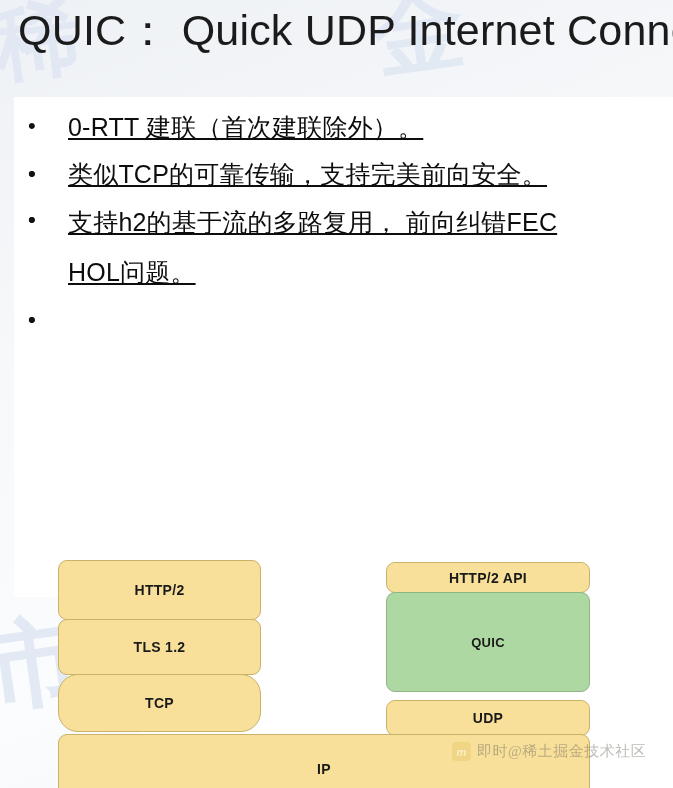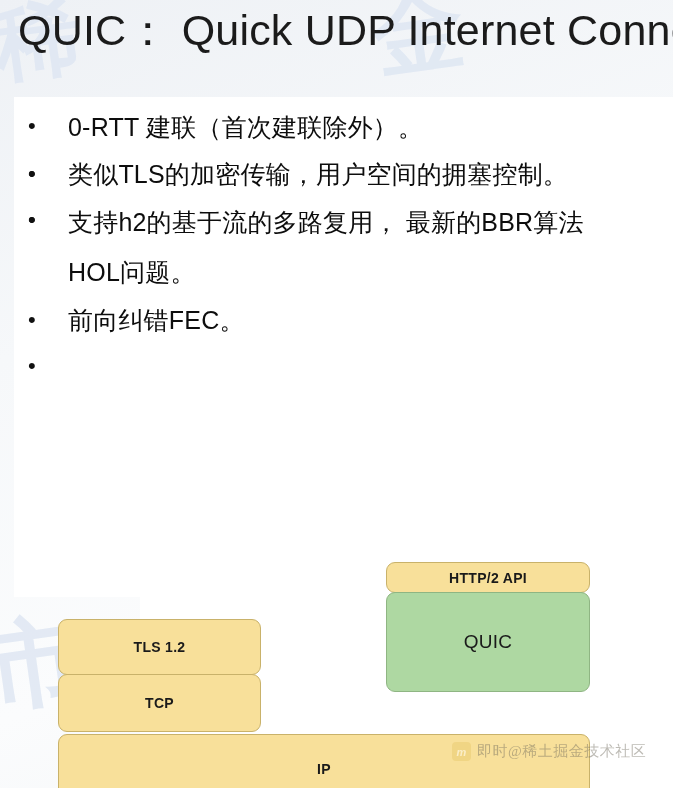--- a/index.html
+++ b/index.html
@@ -45,36 +45,36 @@
   .bullet{
     position:relative;display:flex;align-items:flex-start;
     padding-left:16px;
   }
   .bullet .dot{
     position:absolute;left:14px;top:0;
     font-size:22px;line-height:46px;color:#111;
   }
   .bullet .txt{
     margin-left:38px;font-size:25px;line-height:46px;color:#0d0d0d;
-    letter-spacing:.2px;white-space:pre-wrap;
+    letter-spacing:.2px;white-space:pre-wrap;text-decoration:underline;
   }
   .b1 .txt{line-height:48px;}
   .bullet.tall .txt{line-height:50px;}
 
   
   #stack{position:absolute;left:0;top:0;width:673px;height:788px;pointer-events:none;}
   .box{
     position:absolute;box-sizing:border-box;
     border:1.5px solid #c9b26a;border-radius:9px;
     background:#f8e09a;
     display:flex;align-items:center;justify-content:center;
     font-size:14px;font-weight:700;color:#1a1a1a;
     letter-spacing:.3px;pointer-events:auto;
   }
-  .box.green{background:#aed8a2;border-color:#8fb583;font-weight:400;font-size:19px;}
+  .box.green{background:#aed8a2;border-color:#8fb583;font-weight:700;font-size:13px;}
   .box.ip{border-radius:9px;}
 
   #wm-bottom{
     position:absolute;left:452px;top:742px;
     display:flex;align-items:center;gap:6px;
     opacity:.45;pointer-events:none;user-select:none;
   }
   #wm-bottom .logo{
     width:19px;height:19px;border-radius:4px;background:#e8c86a;
     display:flex;align-items:center;justify-content:center;
@@ -104,45 +104,46 @@
   <div id="bullets">
     <div class="bullet b1">
       <span class="dot">•</span>
       <span class="txt">0-RTT 建联（首次建联除外）。</span>
     </div>
     <div class="bullet">
       <span class="dot">•</span>
     </div>
     <div class="bullet">
       <span class="dot">•</span>
-      <span class="txt">类似TLS的加密传输，用户空间的拥塞控制。</span>
+      <span class="txt">类似TCP的可靠传输，支持完美前向安全。</span>
     </div>
     <div class="bullet">
       <span class="dot">•</span>
     </div>
     <div class="bullet tall">
       <span class="dot">•</span>
-      <span class="txt">支持h2的基于流的多路复用， 最新的BBR算法
+      <span class="txt">支持h2的基于流的多路复用， 前向纠错FEC
 HOL问题。</span>
     </div>
     <div class="bullet">
       <span class="dot">•</span>
-      <span class="txt">前向纠错FEC。</span>
     </div>
     <div class="bullet">
       <span class="dot">•</span>
     </div>
   </div>
 
   <div id="stack">
+    <div class="box" style="left:58px;top:560px;width:203px;height:60px;">HTTP/2</div>
     <div class="box" style="left:58px;top:619px;width:203px;height:56px;">TLS 1.2</div>
-    <div class="box" style="left:58px;top:674px;width:203px;height:58px;">TCP</div>
+    <div class="box" style="left:58px;top:674px;width:203px;height:58px;border-radius:20px;">TCP</div>
 
     <div class="box" style="left:386px;top:562px;width:204px;height:31px;">HTTP/2 API</div>
     <div class="box green" style="left:386px;top:592px;width:204px;height:100px;">QUIC</div>
+    <div class="box" style="left:386px;top:700px;width:204px;height:36px;">UDP</div>
 
     <div class="box ip" style="left:58px;top:734px;width:532px;height:70px;">IP</div>
   </div>
 
   <div id="wm-bottom">
     <span class="logo">m</span>
     <span class="wtxt">即时@稀土掘金技术社区</span>
   </div>
 
 </div>

